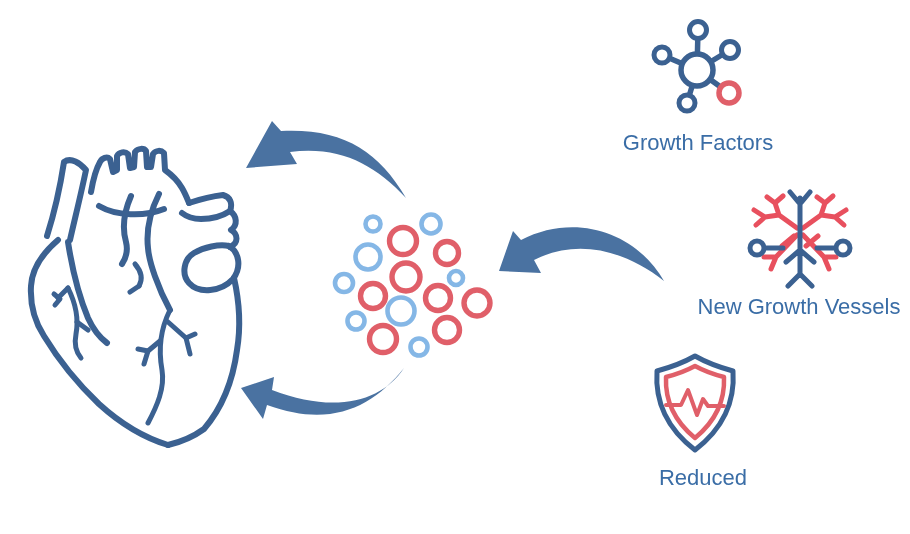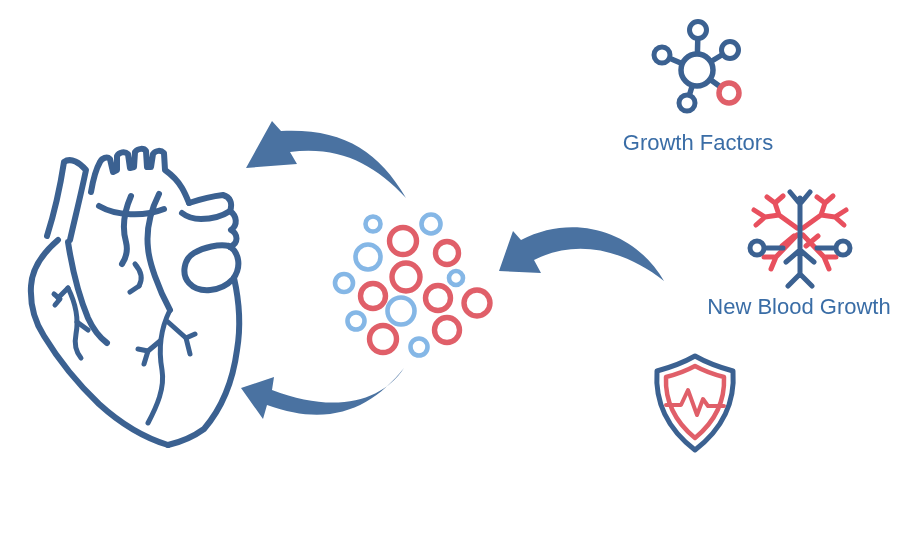--- a/index.html
+++ b/index.html
@@ -122,17 +122,18 @@
 
     <g transform="translate(645,348)">
       <path class="stroke-ink" stroke-width="5" d="M 50,8 C 36,16 23,20 12,23 C 10,52 20,79 50,102 C 80,79 90,52 88,23 C 77,20 64,16 50,8 Z"></path>
       <path class="stroke-red" stroke-width="4.5" d="M 50,18 C 39,24 29,27 21,29 C 20,52 28,72 50,90 C 72,72 80,52 79,29 C 71,27 61,24 50,18 Z"></path>
       <path class="stroke-red" stroke-width="4" d="M 21,57 L 36,57 L 43,42 L 52,67 L 58,51 L 63,58 L 79,58"></path>
     </g>
   </svg>
 
   <div class="label" style="left:698px;top:129px;">Growth Factors</div>
 
-  <div class="label" style="left:799px;top:293px;">New Blood Growth</div>
+  <div class="label" style="left:799px;top:293px;">New Growth Vessels</div>
 
   <div class="label" style="left:703px;top:464px;">
+    <div>Reduced</div>
   </div>
 </div>
 
 </body></html>

